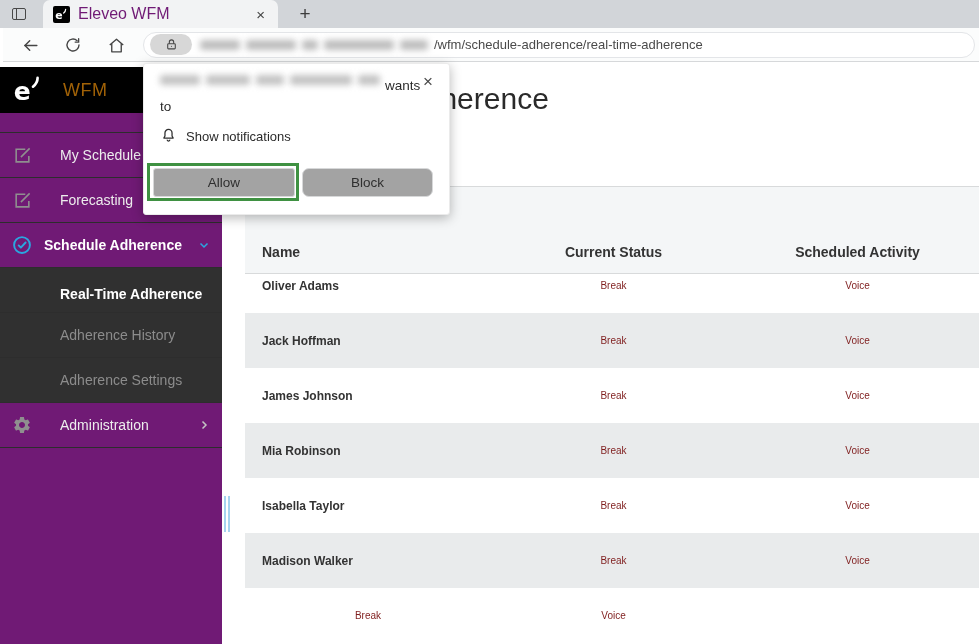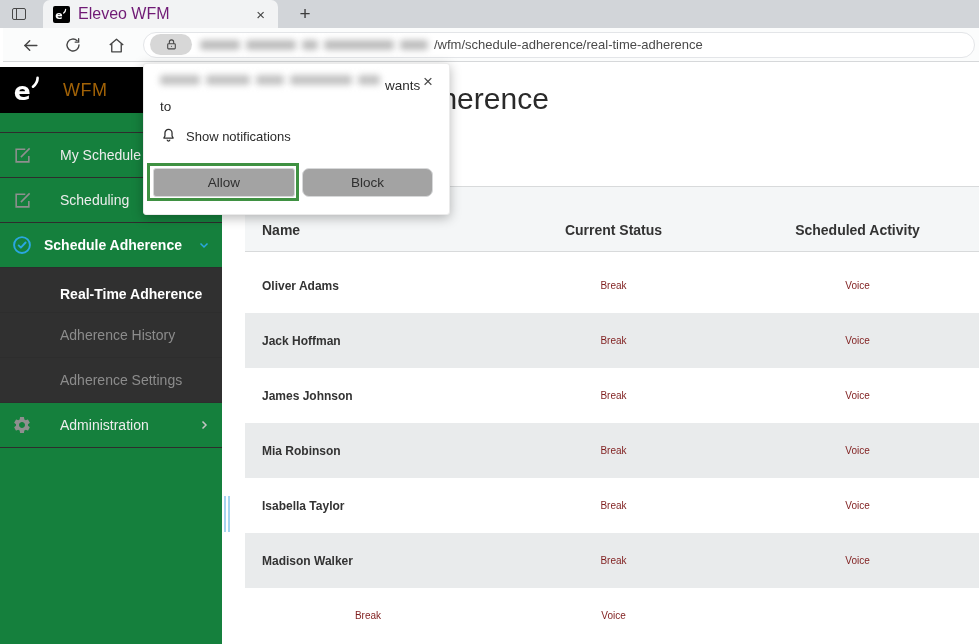--- a/index.html
+++ b/index.html
@@ -33,40 +33,40 @@
     align-items:center; justify-content:center; cursor:pointer; flex:0 0 auto; }
   .blobs { display:flex; align-items:center; gap:6px; margin-left:8px; }
   .blob { height:10px; background:#bdbdbd; border-radius:3px; filter:blur(3px); }
   .url-path { font-size:13px; color:#4a4a4a; margin-left:6px; white-space:nowrap; }
 
   
   .appbar { position:absolute; left:0; top:67px; width:222px; height:46px; background:#000;
     display:flex; align-items:center; padding-left:13px; }
   .brand { color:#a16207; font-size:18px; letter-spacing:0.5px; margin-left:20px; }
 
-  .sidebar { position:absolute; left:0; top:113px; width:222px; height:531px; background:#15803d; }
+  .sidebar { position:absolute; left:0; top:113px; width:222px; height:531px; background:#701a75; }
   .sb-item { position:relative; height:45px; display:flex; align-items:center; padding-left:12px;
     border-top:1px solid #2d2d2d; cursor:pointer; }
   .sb-item .ic { width:20px; height:20px; flex:0 0 auto; display:flex; align-items:center; justify-content:center; }
   .sb-item .lbl { margin-left:28px; font-size:14px; color:#ededed; white-space:nowrap; }
   .sb-item .chev { position:absolute; right:12px; top:50%; transform:translateY(-50%); display:flex; }
   .sb-item.active-parent .lbl { font-weight:bold; color:#fff;margin-left:12px; }
   .sb-sub { background:#303030; }
   .sb-sub .lbl { margin-left:48px; }
   .sb-sub.current .lbl { font-weight:bold; color:#fff;margin-top:8px; }
   .sb-sub.dim .lbl { color:#8c8c8c; }
   .sidebar-rest { height:139px; border-top:1px solid #2d2d2d; }
 
   .splitter { position:absolute; left:224px; top:496px; width:8px; height:36px; display:flex; gap:2px; cursor:col-resize; }
   .splitter i { width:2px; height:36px; background:#a6d4f0; }
 
   
   .content { position:absolute; left:245px; top:62px; width:734px; height:582px; background:#fff; }
   .page-title { position:absolute; left:17px; top:20px; font-size:30px; color:#2a2a2a; white-space:nowrap; }
-  .thead { position:absolute; left:0; top:124px; width:734px; height:66px; background:#f4f6f7;
+  .thead { position:absolute; left:0; top:124px; width:734px; height:88px; background:#f4f6f7;
     border-top:1px solid #d8dadb; border-bottom:1px solid #d8dadb;
     display:grid; grid-template-columns:246px 245px 243px; align-items:end; padding-bottom:13px; }
   .thead .th { font-size:14px; font-weight:bold; color:#333; }
   .tbody { position:absolute; left:0; top:196px; width:734px; }
   .trow { height:55px; display:grid; grid-template-columns:246px 245px 243px; align-items:center; }
   .trow:nth-child(even) { background:#e9ebec; }
   .cell-name { padding-left:17px; font-size:12px; font-weight:bold; color:#333; }
   .th.c-name { padding-left:17px; }
   .c-center { text-align:center; }
   .cell-dim { font-size:10px; color:#7f1d1d; }
@@ -170,21 +170,21 @@
     </div>
 
 
     <div class="sb-item">
       <span class="ic">
         <svg width="19" height="19" viewBox="0 0 24 24" fill="none" stroke="#8f8f8f" stroke-width="2">
             <path d="M20 12.5V20H4V4h11.5"></path>
             <path d="M10 14 21 3"></path>
           </svg>
       </span>
-      <span class="lbl">Scheduling</span>
+      <span class="lbl">Forecasting</span>
       <span class="chev">
         <svg width="12" height="12" viewBox="0 0 24 24" fill="none" stroke="#c4c4c4" stroke-width="3">
             <path d="M9 5l7 7-7 7"></path>
           </svg>
       </span>
     </div>
 
     <div class="sb-item active-parent">
       <span class="ic">
         <svg width="22" height="22" viewBox="0 0 24 24" fill="none" stroke="#2aa7e0" stroke-width="2.3">

